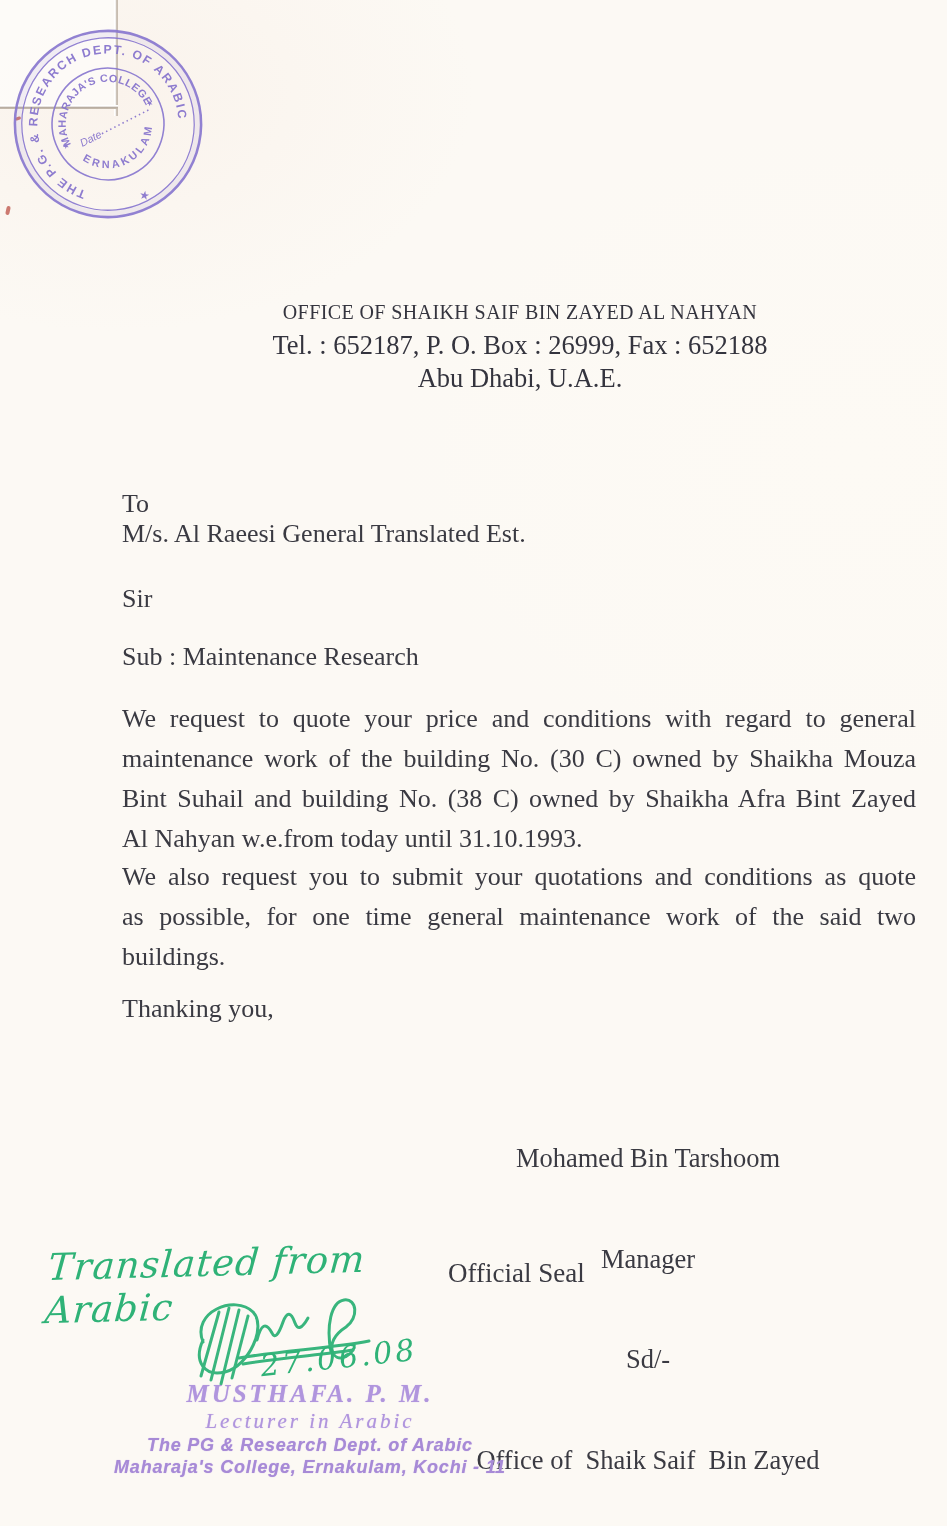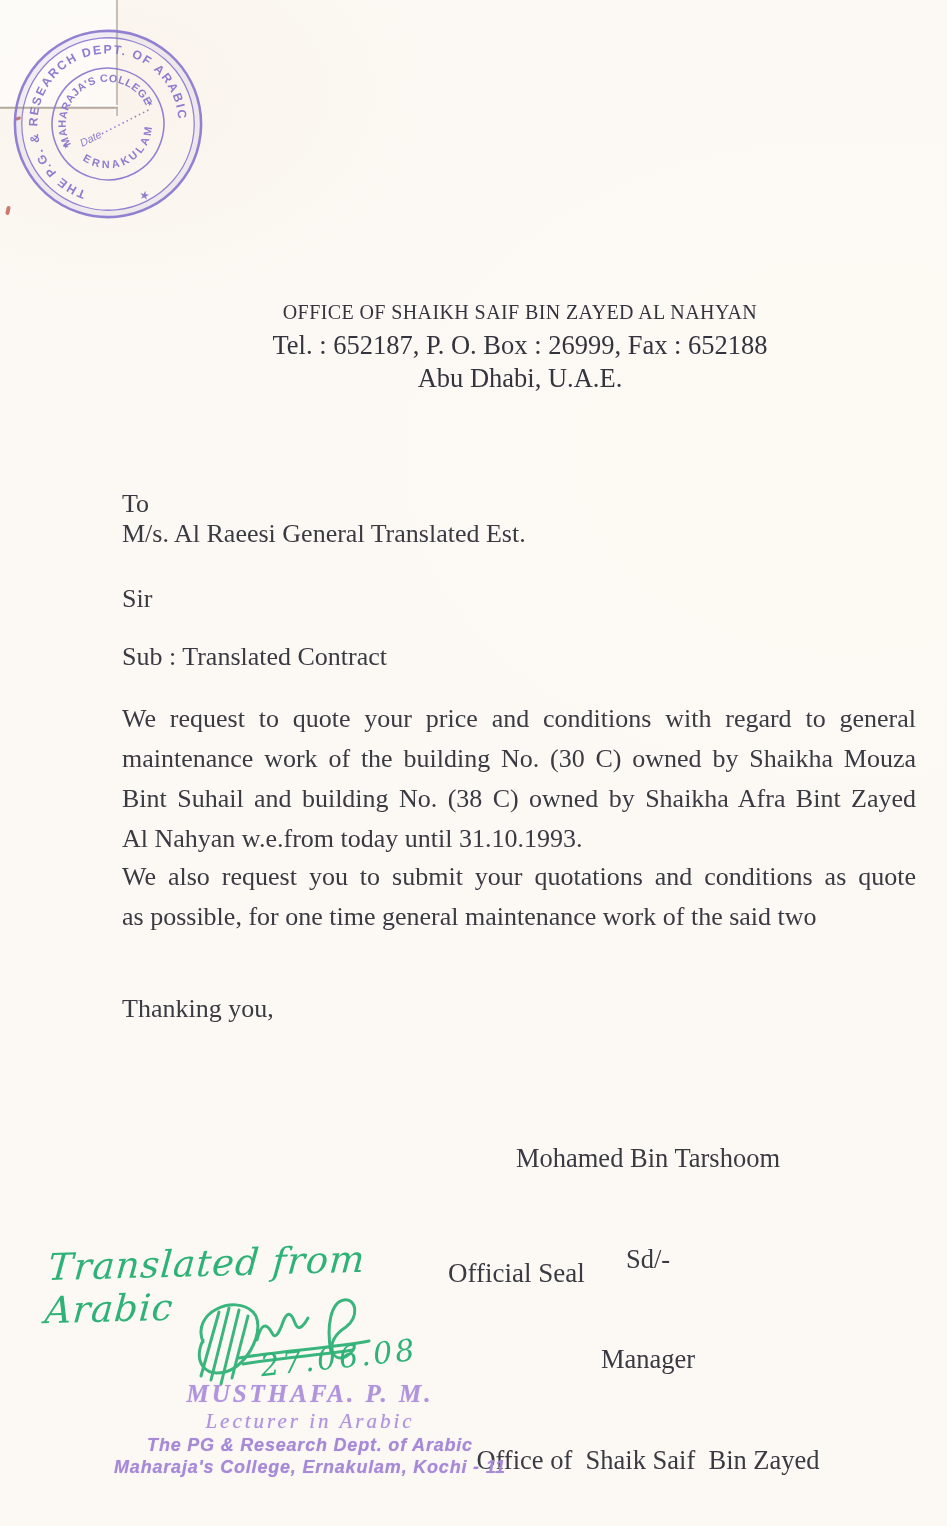--- a/index.html
+++ b/index.html
@@ -150,37 +150,38 @@
 
   <div class="letterhead">
     <div class="l1">OFFICE OF SHAIKH SAIF BIN ZAYED AL NAHYAN</div>
     <div class="l2">Tel. : 652187, P. O. Box : 26999, Fax : 652188</div>
     <div class="l3">Abu Dhabi, U.A.E.</div>
   </div>
 
   <div class="bodytext toLabel">To</div>
   <div class="bodytext recipient">M/s. Al Raeesi General Translated Est.</div>
   <div class="bodytext salutation">Sir</div>
-  <div class="bodytext subject">Sub : Translated Contract</div>
+  <div class="bodytext subject">Sub : Maintenance Research</div>
   <div class="bodytext para1">
       <div class="pline">We request to quote your price and conditions with regard to general</div>
       <div class="pline">maintenance work of the building No. (30 C) owned by Shaikha Mouza</div>
       <div class="pline">Bint Suhail and building No. (38 C) owned by Shaikha Afra Bint Zayed</div>
       <div class="pline">Al Nahyan w.e.from today until 31.10.1993.</div>
     </div>
   <div class="bodytext para2">
       <div class="pline">We also request you to submit your quotations and conditions as quote</div>
       <div class="pline">as possible, for one time general maintenance work of the said two</div>
+      <div class="pline">buildings.</div>
     </div>
   <div class="bodytext closing">Thanking you,</div>
 
   <div class="sigblock">
     <div>Mohamed Bin Tarshoom</div>
+    <div>Manager</div>
     <div>Sd/-</div>
-    <div>Manager</div>
     <div>Office of  Shaik Saif  Bin Zayed</div>
   </div>
 
   <div class="hand-note">Translated from Arabic</div>
 
   <div class="official-seal">Official Seal</div>
 
   <svg class="sig-svg" width="210" height="100" viewBox="0 0 210 100">
     <g stroke="#2fb277" stroke-width="3" fill="none" stroke-linecap="round" opacity="0.95">
       <path d="M 20 52 C 8 22, 52 4, 70 22 C 84 36, 66 76, 42 82 C 22 87, 10 72, 20 50"></path>

